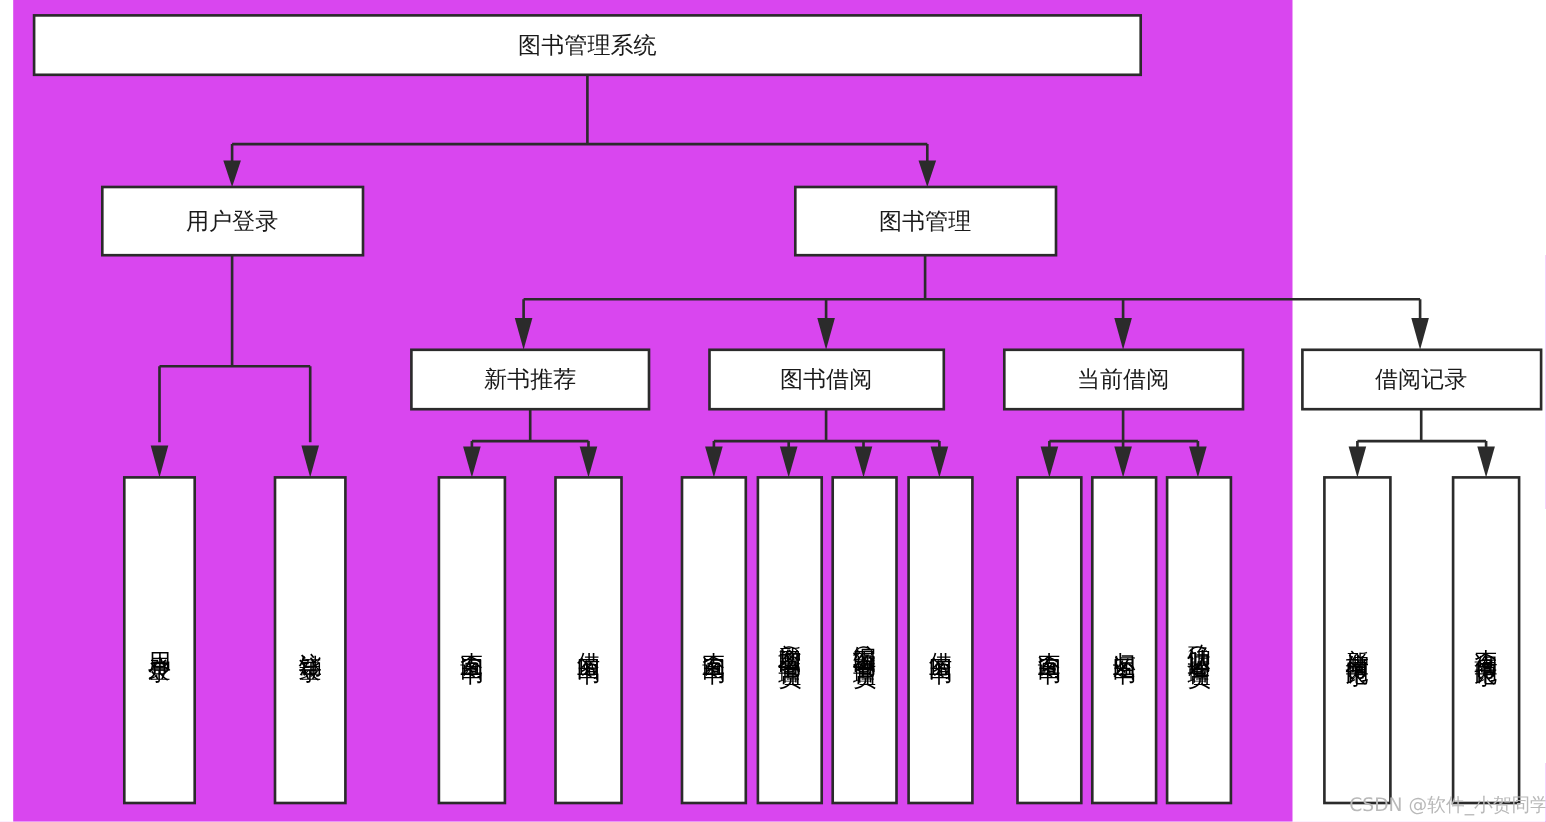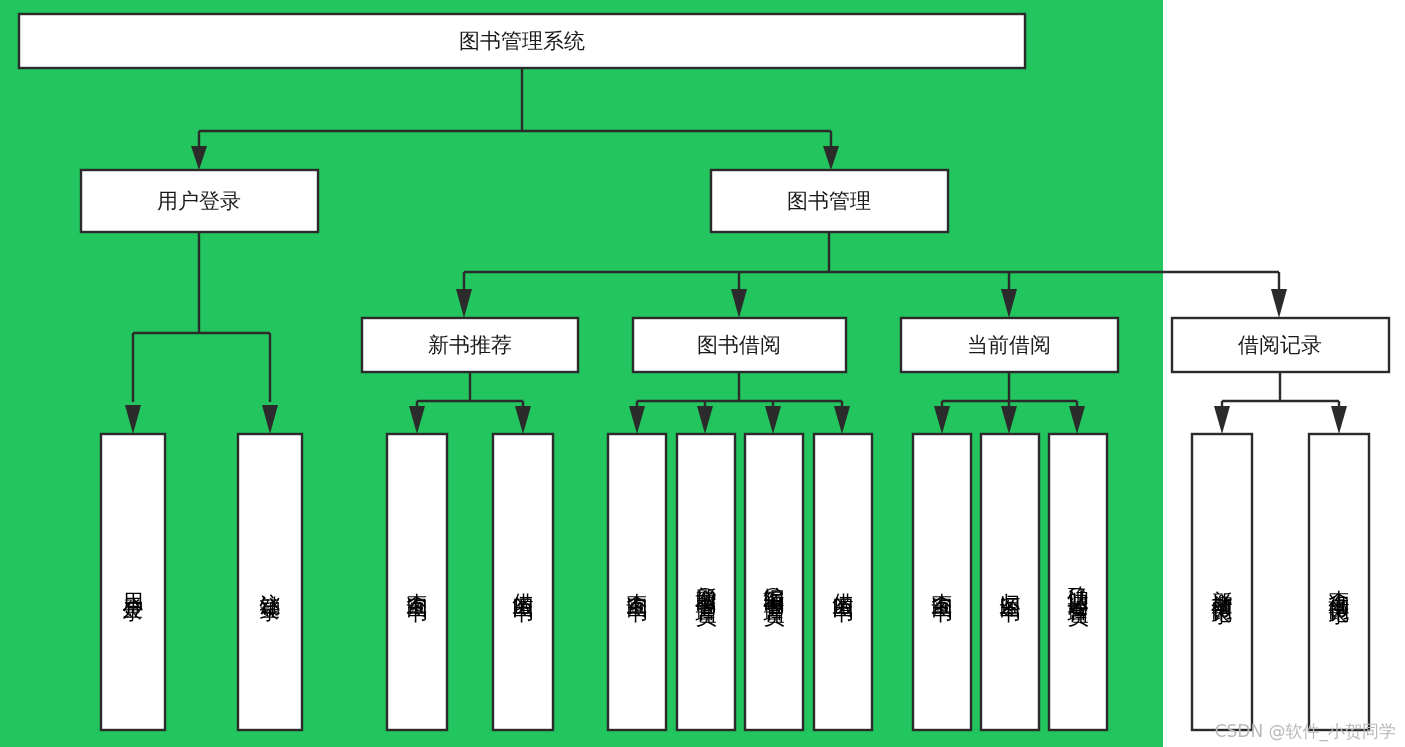--- a/index.html
+++ b/index.html
@@ -10,21 +10,22 @@
   body {
     width: 1405px;
     height: 747px;
     font-family: "DejaVu Sans", "Liberation Sans", sans-serif;
     overflow: hidden;
   }
   #diagram-root {
     position: relative;
     width: 1163px;
     height: 747px;
-    background: #22c55e;
+    background: #d946ef;
+    margin-left: 12px;
   }
   svg.diagram-canvas {
     position: absolute;
     left: 0;
     top: 0;
     width: 1405px;
     height: 747px;
     display: block;
   }
   .node-rect {

